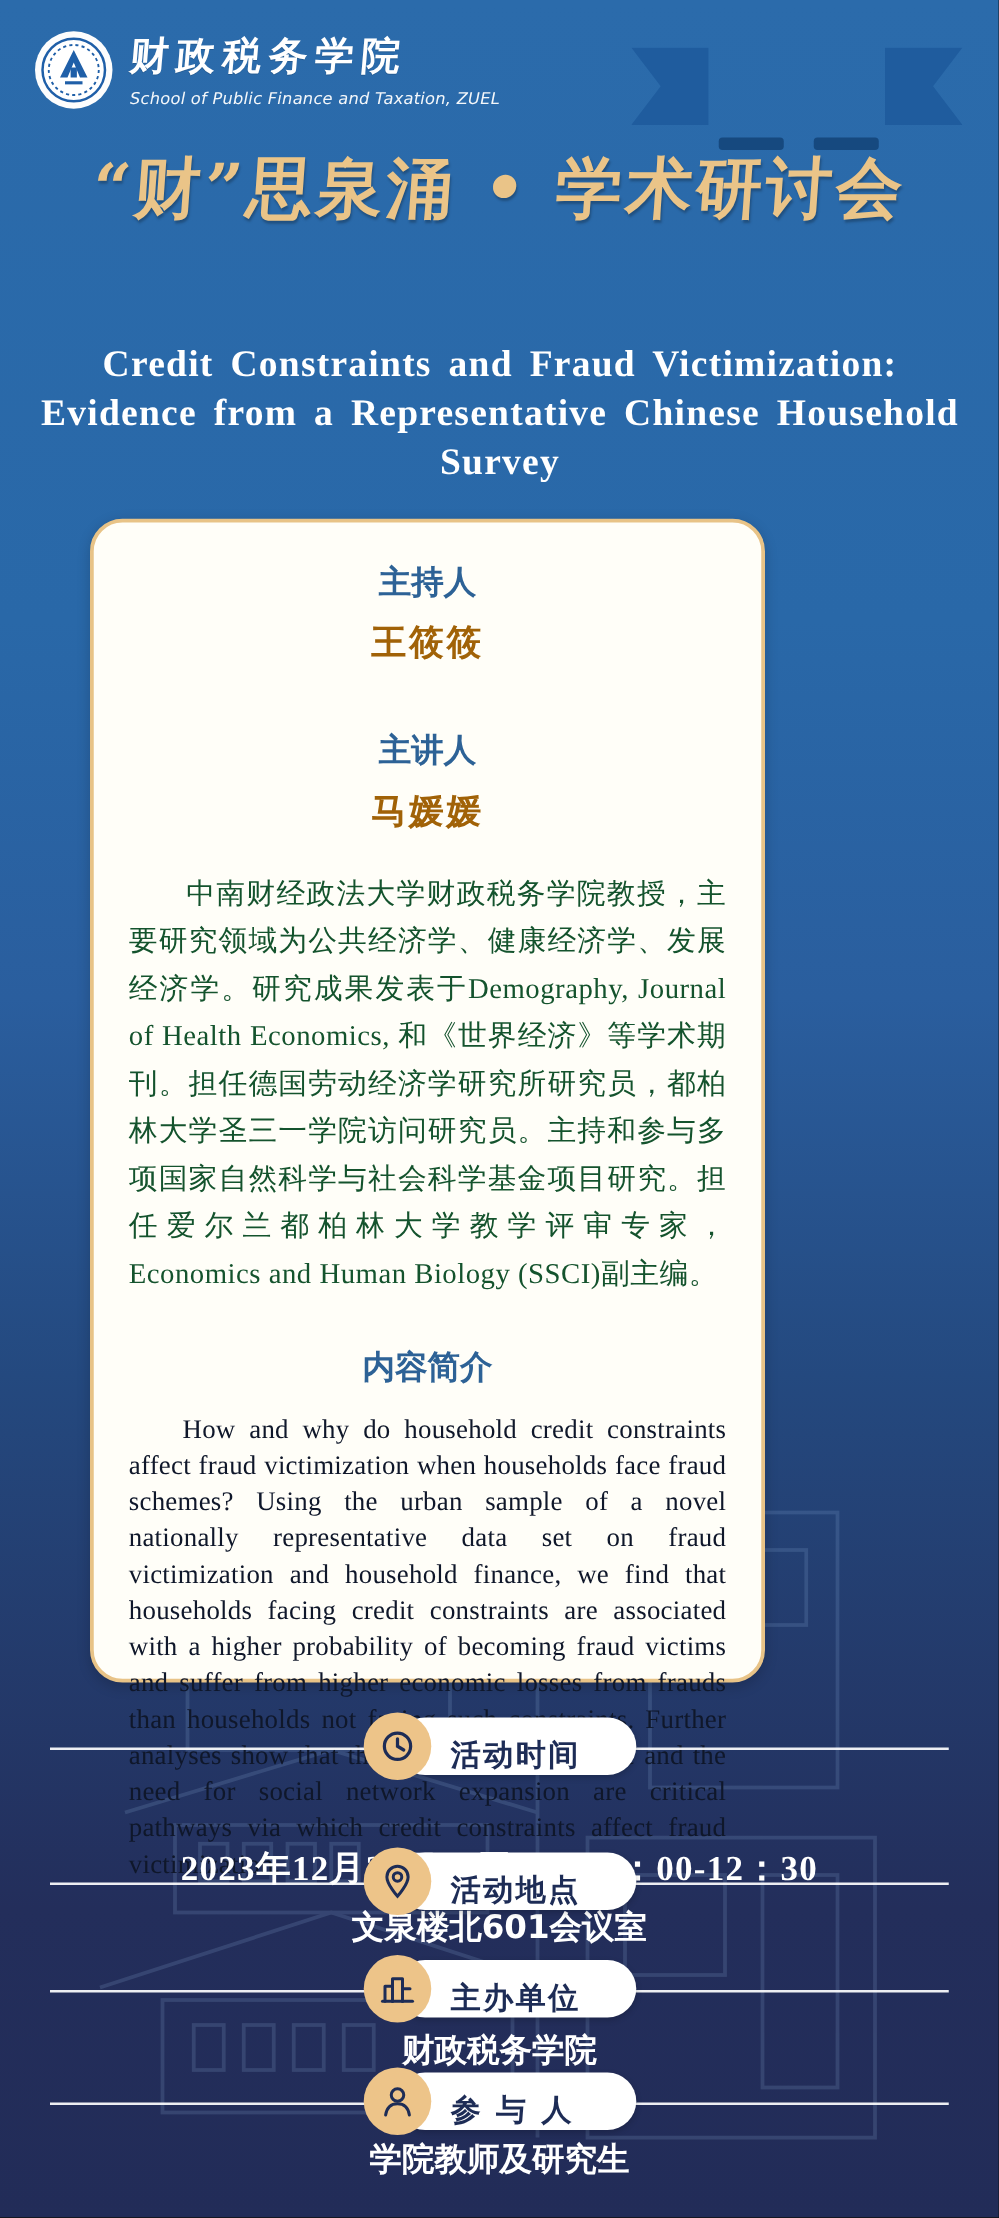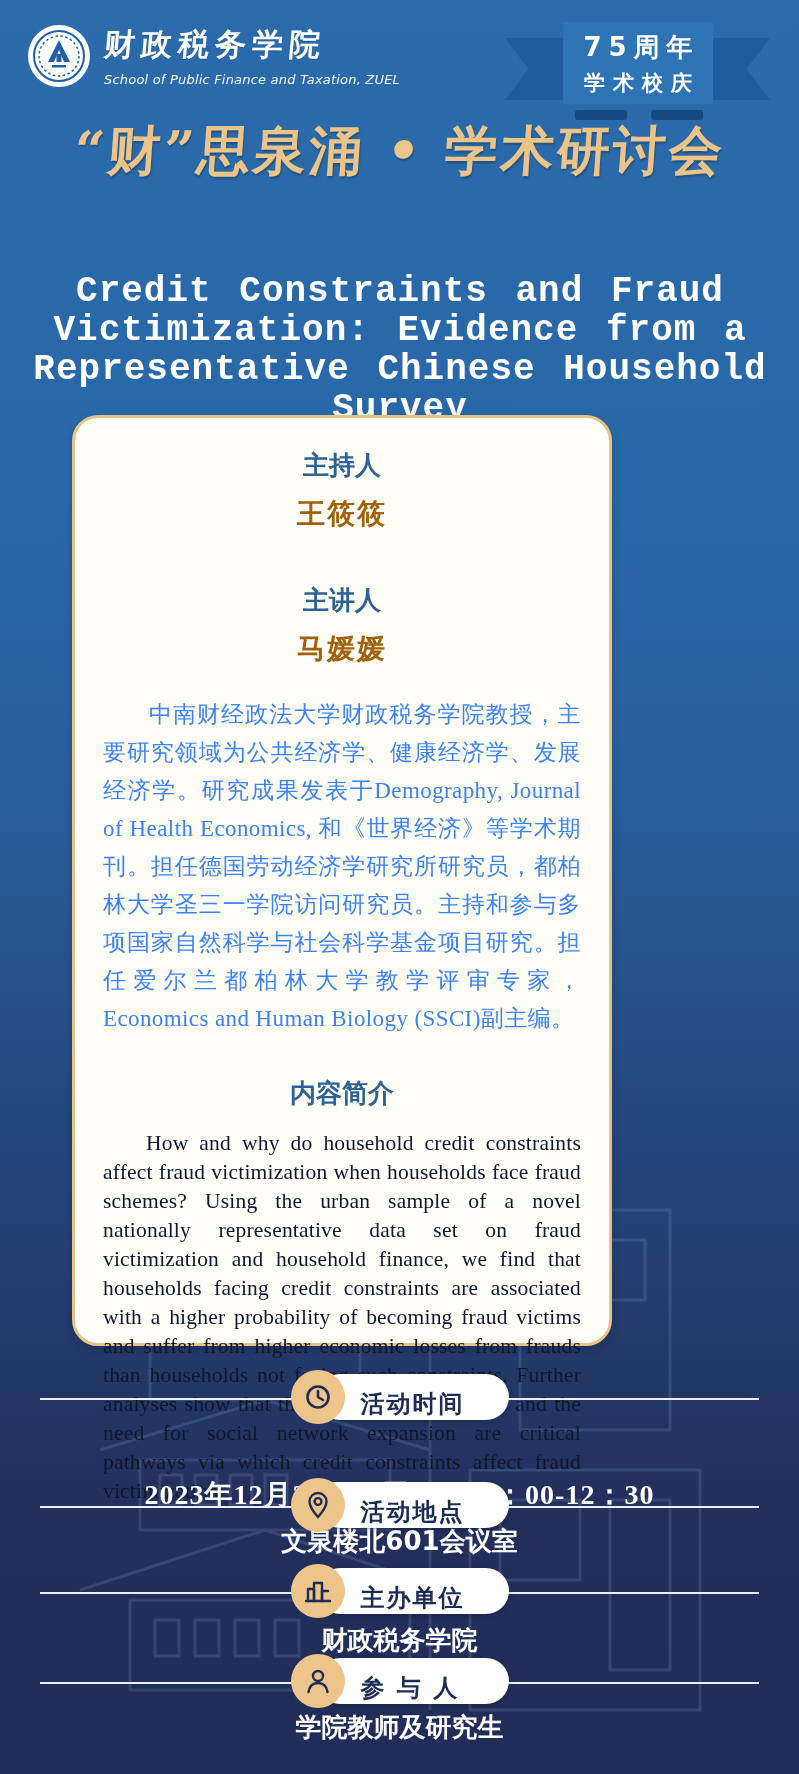--- a/index.html
+++ b/index.html
@@ -29,32 +29,32 @@
   .badge-l1{font-size:26px;font-weight:800;letter-spacing:7px;text-indent:7px;}
   .badge-l2{font-size:21px;font-weight:800;letter-spacing:8px;text-indent:8px;margin-top:4px;}
   
   .main-title{position:absolute;left:0;top:116px;width:799px;text-align:center;
     color:#EAC488;font-size:53px;font-weight:900;letter-spacing:3px;
     font-family:"DejaVu Serif","Liberation Serif",serif;
     text-shadow:1px 2px 2px rgba(0,0,0,.25);transform:skewX(-4deg);}
   .issue{position:absolute;left:0;top:218px;width:799px;text-align:center;color:#fff;
     font-size:35px;font-weight:800;font-family:"Liberation Serif","DejaVu Serif",serif;}
   .en-title{position:absolute;left:30px;top:272px;width:740px;text-align:center;color:#fff;
-    font-size:36px;line-height:39px;font-weight:700;letter-spacing:1px;word-spacing:5px;
-    font-family:Liberation Mono, monospace;}
+    font-size:30px;line-height:39px;font-weight:700;letter-spacing:1px;word-spacing:5px;
+    font-family:Liberation Serif, serif;}
   
   .card{position:absolute;left:72px;top:415px;width:540px;height:931px;box-sizing:border-box;
     background:#FFFEF8;border:3px solid #E8C387;border-radius:26px;padding:30px 28px 0 28px;
     box-shadow:0 3px 10px rgba(0,0,0,.18);}
   .sec-label{text-align:center;color:#2D6296;font-size:26px;font-weight:800;
     font-family:"DejaVu Serif","Liberation Serif",serif;}
   .person-name{text-align:center;color:#a16207;font-size:28px;font-weight:800;margin-top:12px;
     font-family:"DejaVu Serif","Liberation Serif",serif;letter-spacing:2px;}
   .speaker-label{margin-top:50px;}
-  .bio{margin-top:28px;color:#3b82f6;font-size:23px;line-height:38px;text-align:justify;
+  .bio{margin-top:28px;color:#14532d;font-size:23px;line-height:38px;text-align:justify;
     text-indent:2em;font-family:"Liberation Serif","DejaVu Serif",serif;letter-spacing:.4px;}
   .abstract-label{margin-top:38px;}
   .abstract{margin-top:18px;color:#0f172a;font-size:21.5px;line-height:29px;text-align:justify;
     text-indent:2em;font-family:"Liberation Serif","DejaVu Serif",serif;letter-spacing:.2px;}
   
   .info-row{position:absolute;left:0;width:799px;height:48px;display:flex;justify-content:center;}
   .info-row .rule{position:absolute;left:40px;right:40px;top:50%;height:2px;background:rgba(255,255,255,.92);}
   .pill{position:relative;z-index:1;background:#fff;border-radius:24px;height:46px;width:192px;
     margin-left:26px;display:flex;align-items:flex-end;box-shadow:0 2px 5px rgba(0,0,0,.2);}
   .pill .disc{position:absolute;left:-26px;top:-4px;width:54px;height:54px;border-radius:50%;
@@ -110,24 +110,20 @@
       <div class="logo-cn">财政税务学院</div>
       <div class="logo-en">School of Public Finance and Taxation, ZUEL</div>
     </div>
   </div>
 
   <div class="ribbon">
     <div class="tail left"></div>
     <div class="tail right"></div>
     <div class="fold f1"></div>
     <div class="fold f2"></div>
-    <div class="panel">
-      <div class="badge-l1">75周年</div>
-      <div class="badge-l2">学术校庆</div>
-    </div>
   </div>
 
   <div class="main-title">“财”思泉涌 • 学术研讨会</div>
   <div class="en-title">Credit Constraints and Fraud Victimization: Evidence from a Representative Chinese Household Survey</div>
 
   <div class="card">
     <div class="sec-label">主持人</div>
     <div class="person-name">王筱筱</div>
     <div class="sec-label speaker-label">主讲人</div>
     <div class="person-name">马媛媛</div>

